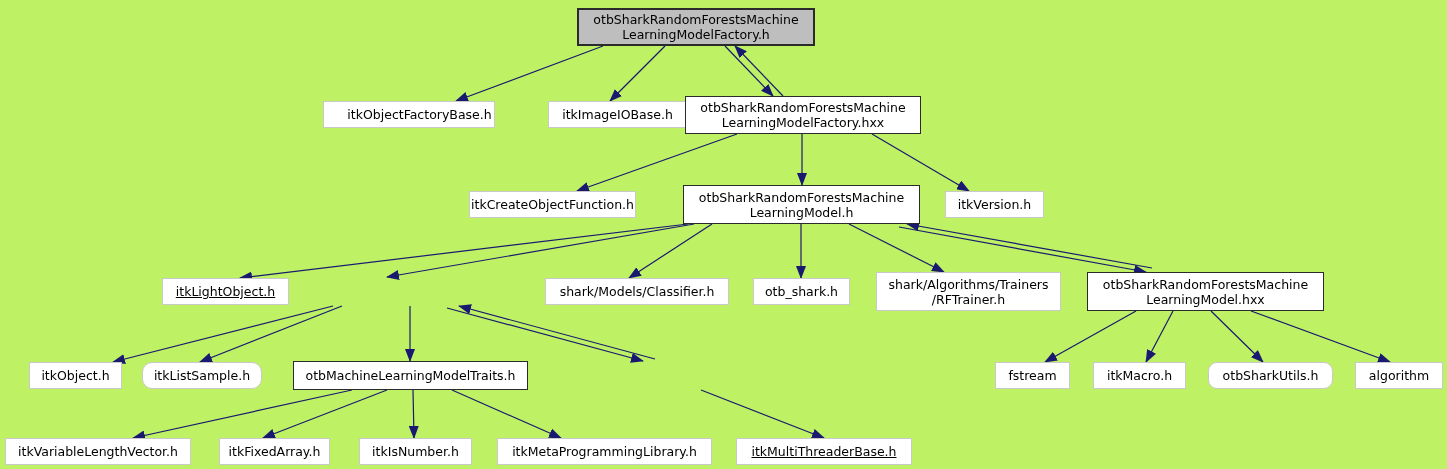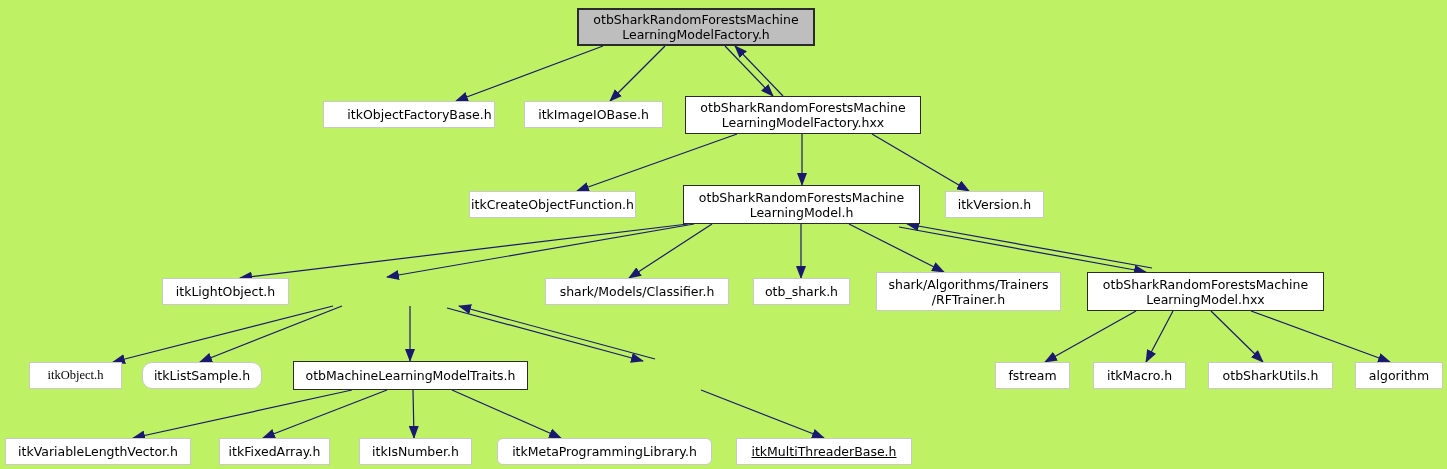--- a/index.html
+++ b/index.html
@@ -62,39 +62,39 @@
       <line x1="701" y1="390" x2="824" y2="438" stroke="#191970" stroke-width="1.2" marker-end="url(#arrow)"></line>
       <line x1="1136" y1="311" x2="1045" y2="362" stroke="#191970" stroke-width="1.2" marker-end="url(#arrow)"></line>
       <line x1="1173" y1="311" x2="1146" y2="362" stroke="#191970" stroke-width="1.2" marker-end="url(#arrow)"></line>
       <line x1="1211" y1="311" x2="1263" y2="362" stroke="#191970" stroke-width="1.2" marker-end="url(#arrow)"></line>
       <line x1="1251" y1="311" x2="1390" y2="362" stroke="#191970" stroke-width="1.2" marker-end="url(#arrow)"></line>
     </svg>
 
 <div class="node current" style="left: 577px; top: 8px; width: 238px; height: 38px;">otbSharkRandomForestsMachine
 LearningModelFactory.h</div>
     <div class="node external" style="left: 323px; top: 101px; width: 172px; height: 27px; padding-left: 21px;">itkObjectFactoryBase.h</div>
-    <div class="node external" style="left: 524px; top: 101px; width: 139px; height: 27px;">itkImageIOBase.h</div>
+    <div class="node external" style="left: 548px; top: 101px; width: 139px; height: 27px;">itkImageIOBase.h</div>
     <div class="node doc" style="left: 685px; top: 96px; width: 236px; height: 38px;">otbSharkRandomForestsMachine
 LearningModelFactory.hxx</div>
     <div class="node external" style="left: 469px; top: 191px; width: 167px; height: 27px;">itkCreateObjectFunction.h</div>
     <div class="node doc" style="left: 683px; top: 185px; width: 237px; height: 39px;">otbSharkRandomForestsMachine
 LearningModel.h</div>
     <div class="node external" style="left: 945px; top: 191px; width: 99px; height: 27px;">itkVersion.h</div>
-    <div class="node external" style="left: 162px; top: 278px; width: 127px; height: 27px;">itkLightObject.h</div>
+    <div class="node external" style="left: 162px; top: 278px; width: 127px; height: 27px; text-decoration: underline;">itkLightObject.h</div>
     <div class="node external" style="left: 545px; top: 278px; width: 184px; height: 27px;">shark/Models/Classifier.h</div>
     <div class="node external" style="left: 753px; top: 278px; width: 97px; height: 27px;">otb_shark.h</div>
     <div class="node external" style="left: 876px; top: 272px; width: 185px; height: 39px;">shark/Algorithms/Trainers
 /RFTrainer.h</div>
     <div class="node doc" style="left: 1087px; top: 272px; width: 237px; height: 39px;">otbSharkRandomForestsMachine
 LearningModel.hxx</div>
-    <div class="node external" style="left: 29px; top: 362px; width: 93px; height: 27px; font-family: Liberation Serif, serif;">itkObject.h</div>
+    <div class="node external" style="left: 29px; top: 362px; width: 93px; height: 27px;">itkObject.h</div>
     <div class="node external" style="left: 142px; top: 362px; width: 120px; height: 27px; border-radius: 10px;">itkListSample.h</div>
     <div class="node doc" style="left: 293px; top: 361px; width: 235px; height: 29px;">otbMachineLearningModelTraits.h</div>
     <div class="node external" style="left: 995px; top: 362px; width: 75px; height: 27px;">fstream</div>
     <div class="node external" style="left: 1093px; top: 362px; width: 93px; height: 27px;">itkMacro.h</div>
-    <div class="node external" style="left: 1208px; top: 362px; width: 125px; height: 27px;">otbSharkUtils.h</div>
+    <div class="node external" style="left: 1208px; top: 362px; width: 125px; height: 27px; border-radius: 9px;">otbSharkUtils.h</div>
     <div class="node external" style="left: 1355px; top: 362px; width: 88px; height: 27px;">algorithm</div>
     <div class="node external" style="left: 5px; top: 438px; width: 186px; height: 27px;">itkVariableLengthVector.h</div>
     <div class="node external" style="left: 219px; top: 438px; width: 111px; height: 27px;">itkFixedArray.h</div>
     <div class="node external" style="left: 359px; top: 438px; width: 113px; height: 27px;">itkIsNumber.h</div>
-    <div class="node external" style="left: 497px; top: 438px; width: 215px; height: 27px; border-radius: 6px;">itkMetaProgrammingLibrary.h</div>
+    <div class="node external" style="left: 497px; top: 438px; width: 215px; height: 27px;">itkMetaProgrammingLibrary.h</div>
     <div class="node external" style="left: 736px; top: 438px; width: 176px; height: 27px; text-decoration: underline;">itkMultiThreaderBase.h</div>
   </div>
 
 </body></html>

